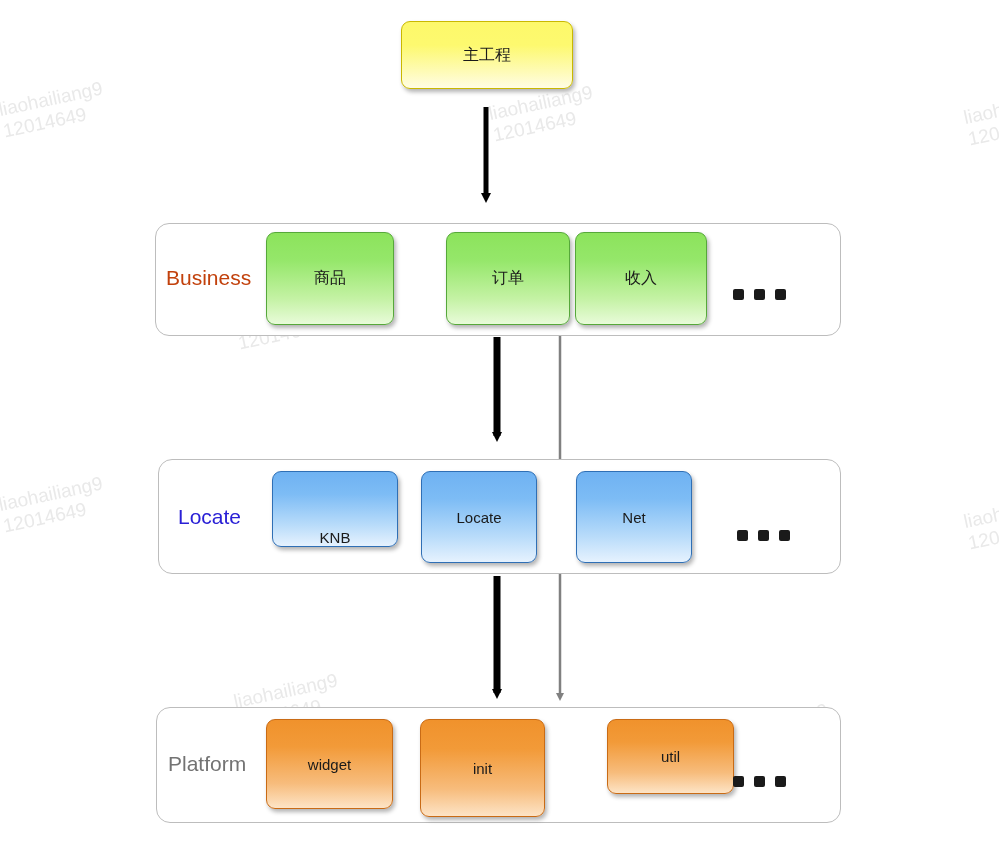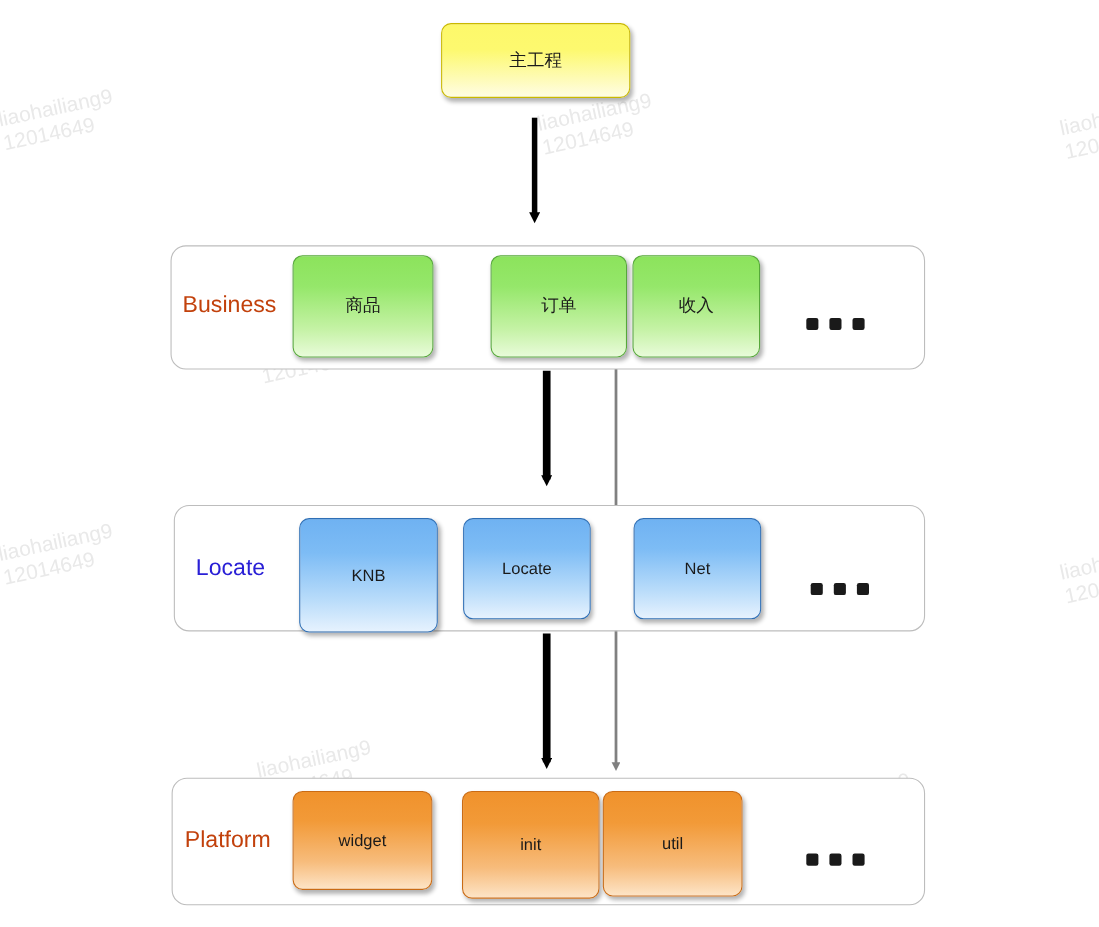--- a/index.html
+++ b/index.html
@@ -151,54 +151,54 @@
 </div>
 
 <div class="layer-box" style="left:155px; top:223px; width:686px; height:113px;"></div>
 <div class="layer-label" style="left:166px; top:266px; color:#c2410c;">Business</div>
 <div class="node node-green cn" style="left:266px; top:232px; width:128px; height:93px;">
   <span>商品</span>
 </div>
 <div class="node node-green cn" style="left:422px; top:232px; width:124px; height:93px;margin-left:24px;">
   <span>订单</span>
 </div>
-<div class="node node-green cn" style="left:575px; top:232px; width:116px; height:93px;">
+<div class="node node-green cn" style="left:575px; top:232px; width:132px; height:93px;">
   <span>收入</span>
 </div>
 <div class="ellipsis" style="left:733px; top:289px;">
   <span></span>
   <span></span>
   <span></span>
 </div>
 
 <div class="layer-box" style="left:158px; top:459px; width:683px; height:115px;"></div>
 <div class="layer-label" style="left:178px; top:505px; color:#2a20d6;">Locate</div>
-<div class="node node-blue" style="left:272px; top:471px; width:126px; height:104px;">
+<div class="node node-blue" style="left:272px; top:471px; width:126px; height:76px;align-items:flex-end;">
   <span>KNB</span>
 </div>
 <div class="node node-blue" style="left:421px; top:471px; width:116px; height:92px;">
   <span>Locate</span>
 </div>
 <div class="node node-blue" style="left:576px; top:471px; width:116px; height:92px;">
   <span>Net</span>
 </div>
 <div class="ellipsis" style="left:737px; top:530px;">
   <span></span>
   <span></span>
   <span></span>
 </div>
 
 <div class="layer-box" style="left:156px; top:707px; width:685px; height:116px;"></div>
-<div class="layer-label" style="left:168px; top:752px; color:#c2410c;">Platform</div>
+<div class="layer-label" style="left:168px; top:752px; color:#737373;">Platform</div>
 <div class="node node-orange" style="left:266px; top:719px; width:127px; height:90px;">
   <span>widget</span>
 </div>
 <div class="node node-orange" style="left:420px; top:719px; width:125px; height:98px;">
   <span>init</span>
 </div>
-<div class="node node-orange" style="left:548px; top:719px; width:127px; height:96px;">
+<div class="node node-orange" style="left:607px; top:719px; width:127px; height:75px;">
   <span>util</span>
 </div>
 <div class="ellipsis" style="left:733px; top:776px;">
   <span></span>
   <span></span>
   <span></span>
 </div>
 
 </body></html>

